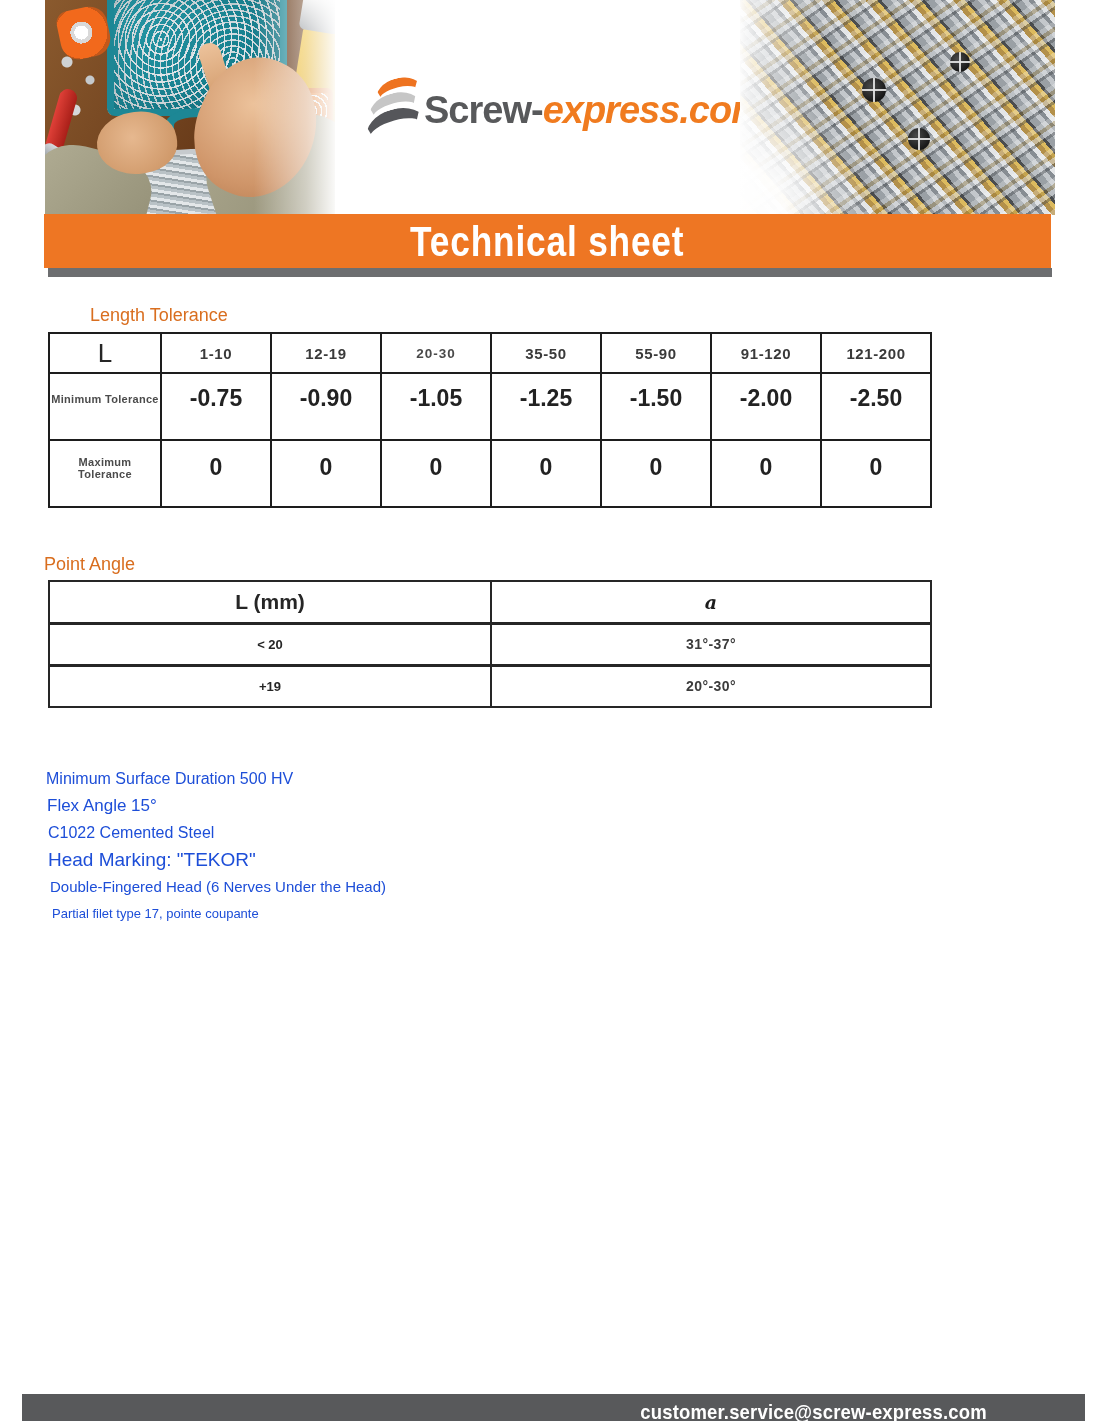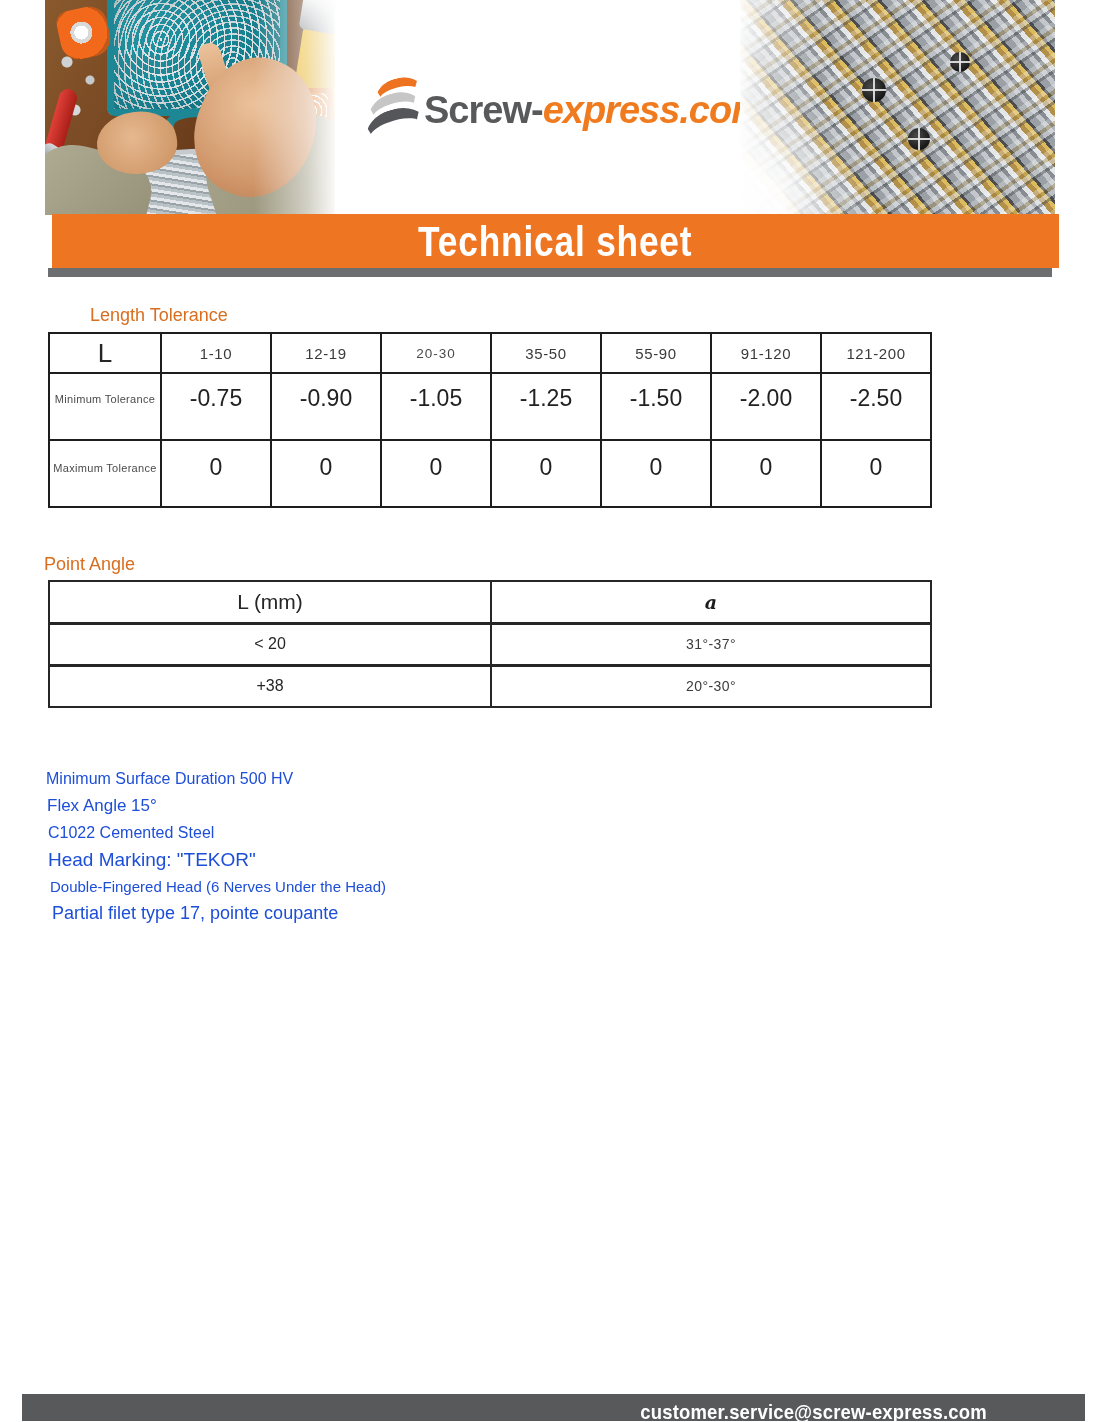--- a/index.html
+++ b/index.html
@@ -98,65 +98,65 @@
   .swooshes{position:absolute;left:0;top:2px;width:64px;height:62px;}
   .swoosh{position:absolute;border-style:solid;border-color:rgba(0,0,0,0);border-bottom:none;border-radius:50%;}
   .swoosh-orange{left:10px;top:0;width:48px;height:34px;border-width:9px 5px 0 3px;border-top-color:#EE7320;transform:rotate(-14deg);}
   .swoosh-light{left:3px;top:15px;width:54px;height:38px;border-width:10px 5px 0 3px;border-top-color:#C6C6C6;transform:rotate(-15deg);}
   .swoosh-dark{left:0;top:31px;width:62px;height:42px;border-width:11px 6px 0 3px;border-top-color:#55565A;transform:rotate(-16deg);}
   .logo-text{position:absolute;left:58px;top:13px;font-size:38px;font-weight:bold;letter-spacing:-1px;white-space:nowrap;}
   .logo-primary{color:var(--logo-gray,#58595B);text-align:right;}
   .logo-secondary{color:var(--logo-orange,#F07B1F);font-style:italic;}
 
   
-  .banner{position:absolute;left:52px;top:214px;width:1007px;height:54px;background:var(--accent-orange,#EE7623);
+  .banner{position:absolute;left:44px;top:214px;width:1007px;height:54px;background:var(--accent-orange,#EE7623);
     display:flex;align-items:center;justify-content:center;}
   .banner-title{color:#fff;font-size:43px;font-weight:bold;letter-spacing:1px;transform:scaleX(.82);white-space:nowrap;}
   .banner-shadow{position:absolute;left:48px;top:268px;width:1004px;height:9px;background:var(--shadow-gray,#6D6E70);}
 
   
   .section-heading{position:absolute;font-size:18px;font-weight:500;color:var(--heading-orange,#D96E1F);}
   .h-length{left:90px;top:305px;}
   .h-point{left:44px;top:554px;}
 
   
   table{border-collapse:collapse;table-layout:fixed;position:absolute;background:#fff;}
-  td{border:2px solid #1d1d1d;text-align:center;vertical-align:middle;overflow:hidden;}
+  td{border:2px solid #1d1d1d;text-align:center;vertical-align:middle;overflow:hidden;font-weight:bold;}
   .t1{left:48px;top:332px;width:882px;}
   .t1 .col-corner{width:112px;}
   .t1 .col-n{width:110px;}
   .t1 tr.r-head td{height:40px;}
   .t1 tr.r-min td{height:67px;padding-bottom:16px;}
   .t1 tr.r-max td{height:67px;padding-bottom:12px;}
   .t1 .corner{font-size:26px;font-weight:400;color:#262626;}
   .t1 .colh{font-size:15px;color:#3a3a3a;letter-spacing:.6px;}
   .t1 .colh-sm{font-size:13.5px;color:#4a4a4a;letter-spacing:1px;}
   .t1 .rowlabel{font-size:11px;color:#4b4b4b;letter-spacing:.3px;}
   .t1 .val{font-size:23px;color:#222;}
 
   .t2{left:48px;top:580px;width:882px;}
   .t2 td{border-color:#262626;}
   .t2 .col-l{width:442px;}
   .t2 .col-a{width:440px;}
   .t2 tr td{height:42px;margin-top:35px;}
   .t2 tr + tr td{border-top-width:3px;}
   .t2 .lmm{font-size:21px;color:#262626;}
   .t2 .alpha{font-family:"DejaVu Serif",serif;font-style:italic;font-weight:bold;font-size:19px;color:#1c1c1c;}
-  .t2 .big{font-size:16px;color:#262626;}
+  .t2 .big{font-size:13px;color:#262626;}
   .t2 .small{font-size:14px;color:#3c3c3c;letter-spacing:.4px;}
 
   
   .specs{position:absolute;left:46px;top:765px;color:#1d4ed8;}
   .spec{line-height:27px;white-space:nowrap;}
   .s0{font-size:16px;}
   .s1{font-size:17px;padding-left:1px;}
   .s2{font-size:16px;padding-left:2px;}
   .s3{font-size:19px;padding-left:2px;}
   .s4{font-size:15px;padding-left:4px;}
-  .s5{font-size:18px;padding-left:6px;}
+  .s5{font-size:13px;padding-left:6px;}
 
   
   .footer{position:absolute;left:22px;top:1394px;width:1063px;height:27px;background:var(--footer-gray,#58595B);}
   .footer-email{position:absolute;right:98px;top:0;line-height:36px;color:#fff;font-weight:bold;font-size:21px;
     letter-spacing:.2px;transform:scaleX(.88);transform-origin:right center;white-space:nowrap;text-decoration:none;cursor:pointer;}
 </style>
 </head>
 <body>
 
 <div class="page">
@@ -262,21 +262,21 @@
     <tbody>
       <tr>
         <td class="lmm">L (mm)</td>
         <td class="alpha">a</td>
       </tr>
       <tr>
         <td class="big">&lt; 20</td>
         <td class="small">31°-37°</td>
       </tr>
       <tr>
-        <td class="big">+38</td>
+        <td class="big">+19</td>
         <td class="small">20°-30°</td>
       </tr>
     </tbody>
   </table>
 
   <div class="specs">
     <div class="spec s0">Minimum Surface Duration 500 HV</div>
     <div class="spec s1">Flex Angle 15°</div>
     <div class="spec s2">C1022 Cemented Steel</div>
     <div class="spec s3">Head Marking: "TEKOR"</div>

